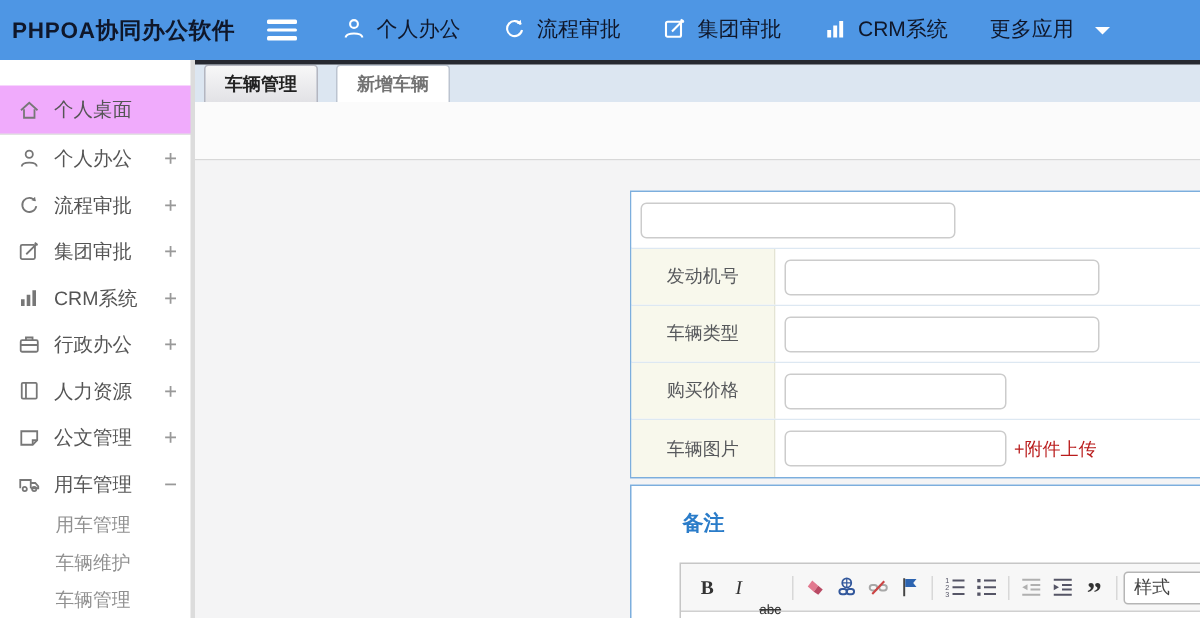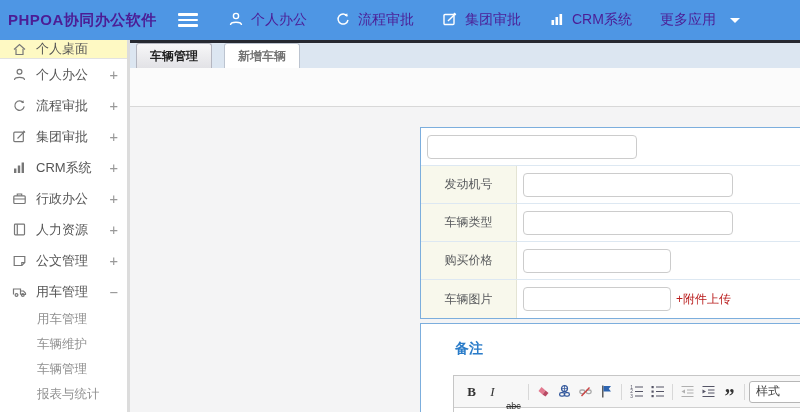--- a/index.html
+++ b/index.html
@@ -1,37 +1,37 @@
 <!DOCTYPE html>
 <html><head>
 <meta charset="utf-8">
 <style>
   * { margin:0; padding:0; box-sizing:border-box; }
   html,body { width:800px; height:412px; overflow:hidden;
     font-family:"Liberation Sans","DejaVu Sans",sans-serif; background:#fff; }
 
   
-  .topbar { height:40px; background:#4E96E4; display:flex; align-items:center; color:#4c1d95; }
+  .topbar { height:40px; background:#4E96E4; display:flex; align-items:center; color:#0f172a; }
   .logo { width:178px; padding-left:8px; font-size:15px; font-weight:bold; letter-spacing:.5px; }
   .hamburger { width:20px; height:14px; display:flex; flex-direction:column; justify-content:space-between; cursor:pointer; margin-right:30px; }
   .hamburger span { display:block; height:2.6px; background:#fff; border-radius:1px; }
   .nav-item { display:flex; align-items:center; margin-right:28px; font-size:14px; cursor:pointer; }
   .nav-item svg { margin-right:7px; }
   .caret { width:0; height:0; border-left:5px solid transparent; border-right:5px solid transparent; border-top:5px solid #fff; margin-left:2px; }
 
   
   .main { display:flex; height:372px; }
   .sidebar { width:130px; background:#fff; position:relative; flex:none; }
   .sidebar::after { content:""; position:absolute; top:0; right:0; width:3px; height:100%; background:#dcdcdc; }
   .content { flex:1; display:flex; flex-direction:column; min-width:0; }
 
   
   .side-item { height:31px; display:flex; align-items:center; padding-left:12px; position:relative;
     font-size:13px; color:#555; cursor:pointer; }
-  .side-item.active { background:#fef9c3; border-bottom:1px solid #e2e2e2; height:19px; }
+  .side-item.active { background:#f0abfc; border-bottom:1px solid #e2e2e2; height:33px;margin-top:17px; }
   .side-item .sicon { width:16px; height:15px; margin-right:8px; display:inline-flex; align-items:center; }
   .expander { position:absolute; right:12px; color:#999; font-size:14px; font-family:"DejaVu Sans Mono",monospace; }
   .side-sub { height:25px; display:flex; align-items:center; padding-left:37px; font-size:12.5px; color:#909090; cursor:pointer; }
 
   
   .tabstrip { height:28px; background:#dce6f1; border-top:3px solid #262931; display:flex; align-items:flex-end; padding-left:6px; }
   .tab { height:25px; line-height:24px; padding:0 13px; font-size:12px; font-weight:bold; margin-right:12px;
     border:1px solid #b4b6c0; border-bottom:none; border-radius:3px 3px 0 0; color:#222;
     background:linear-gradient(#f7f7f8,#e2e2e6); cursor:pointer; }
   .tab.active { background:#fff; color:#737373; border-color:#bcc4d0; }

